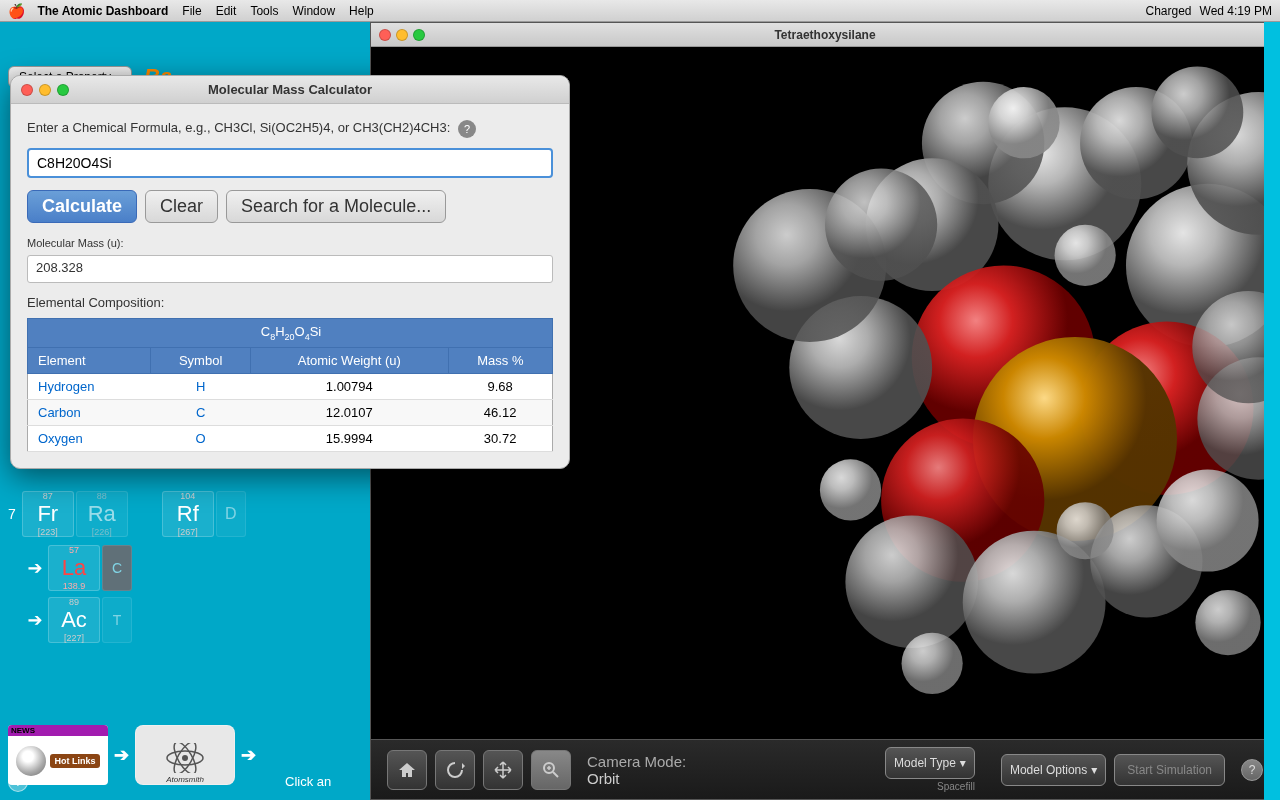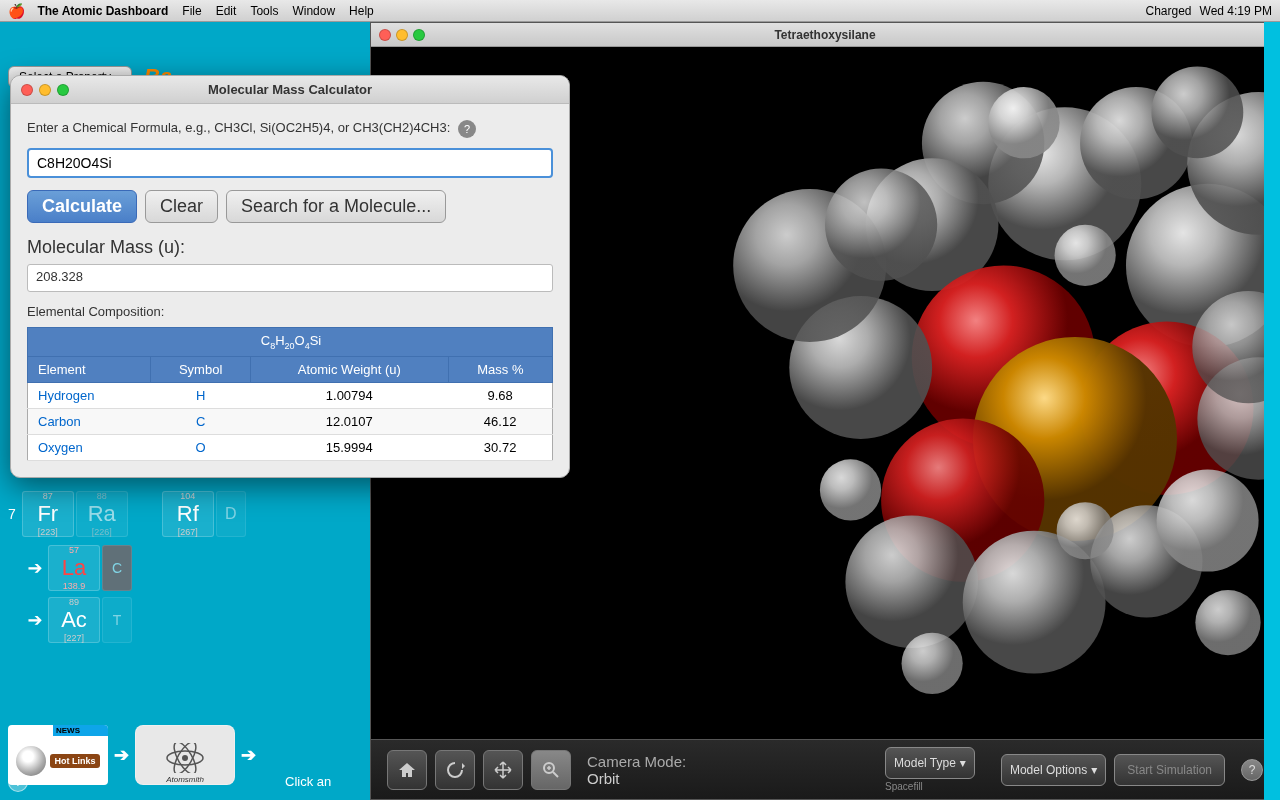--- a/index.html
+++ b/index.html
@@ -249,25 +249,24 @@
     }
 
     .news-box {
       background: white;
       width: 100px; height: 60px;
       border-radius: 4px;
       display: flex; flex-direction: column;
       overflow: hidden;
     }
     .news-header {
-      background: #0ea5e9;
+      background: #a21caf;
       font-size: 8px;
       padding: 1px 3px;
       font-weight: bold;
-      margin-left: 45px;
     }
     .news-body {
       flex: 1;
       display: flex;
       align-items: center;
       justify-content: center;
       gap: 4px;
       padding: 2px;
     }
 
@@ -381,21 +380,21 @@
     .calc-btn.clear {
       background: linear-gradient(to bottom, #f0f0f0, #d8d8d8);
       color: #333;
     }
     .calc-btn.search {
       background: linear-gradient(to bottom, #f0f0f0, #d8d8d8);
       color: #333;
     }
 
     .mass-label {
-      font-size: 18px;
+      font-size: 11px;
       color: #333;
       margin-bottom: 6px;
     }
     .mass-value {
       width: 100%;
       height: 28px;
       background: white;
       border: 1px solid #bbb;
       border-radius: 3px;
       padding: 4px 8px;
@@ -686,21 +685,21 @@
       </svg>
     </div>
 
     <div style="display:flex; flex-direction:column; margin-left:4px;">
       <span class="camera-mode-label">Camera Mode:</span>
       <span class="camera-mode-label" style="color:#ccc;">Orbit</span>
     </div>
 
     <div style="flex:1;"></div>
 
-    <div style="display:flex; flex-direction:column; align-items:flex-start; gap:2px;">
+    <div style="display:flex; flex-direction:column; align-items:flex-end; gap:2px;">
       <div class="toolbar-dropdown">
         <span>Model Type</span>
         <span>▾</span>
       </div>
       <span style="color:#888; font-size:10px;">Spacefill</span>
     </div>
 
     <div style="width:10px;"></div>
 
     <div class="toolbar-dropdown">

